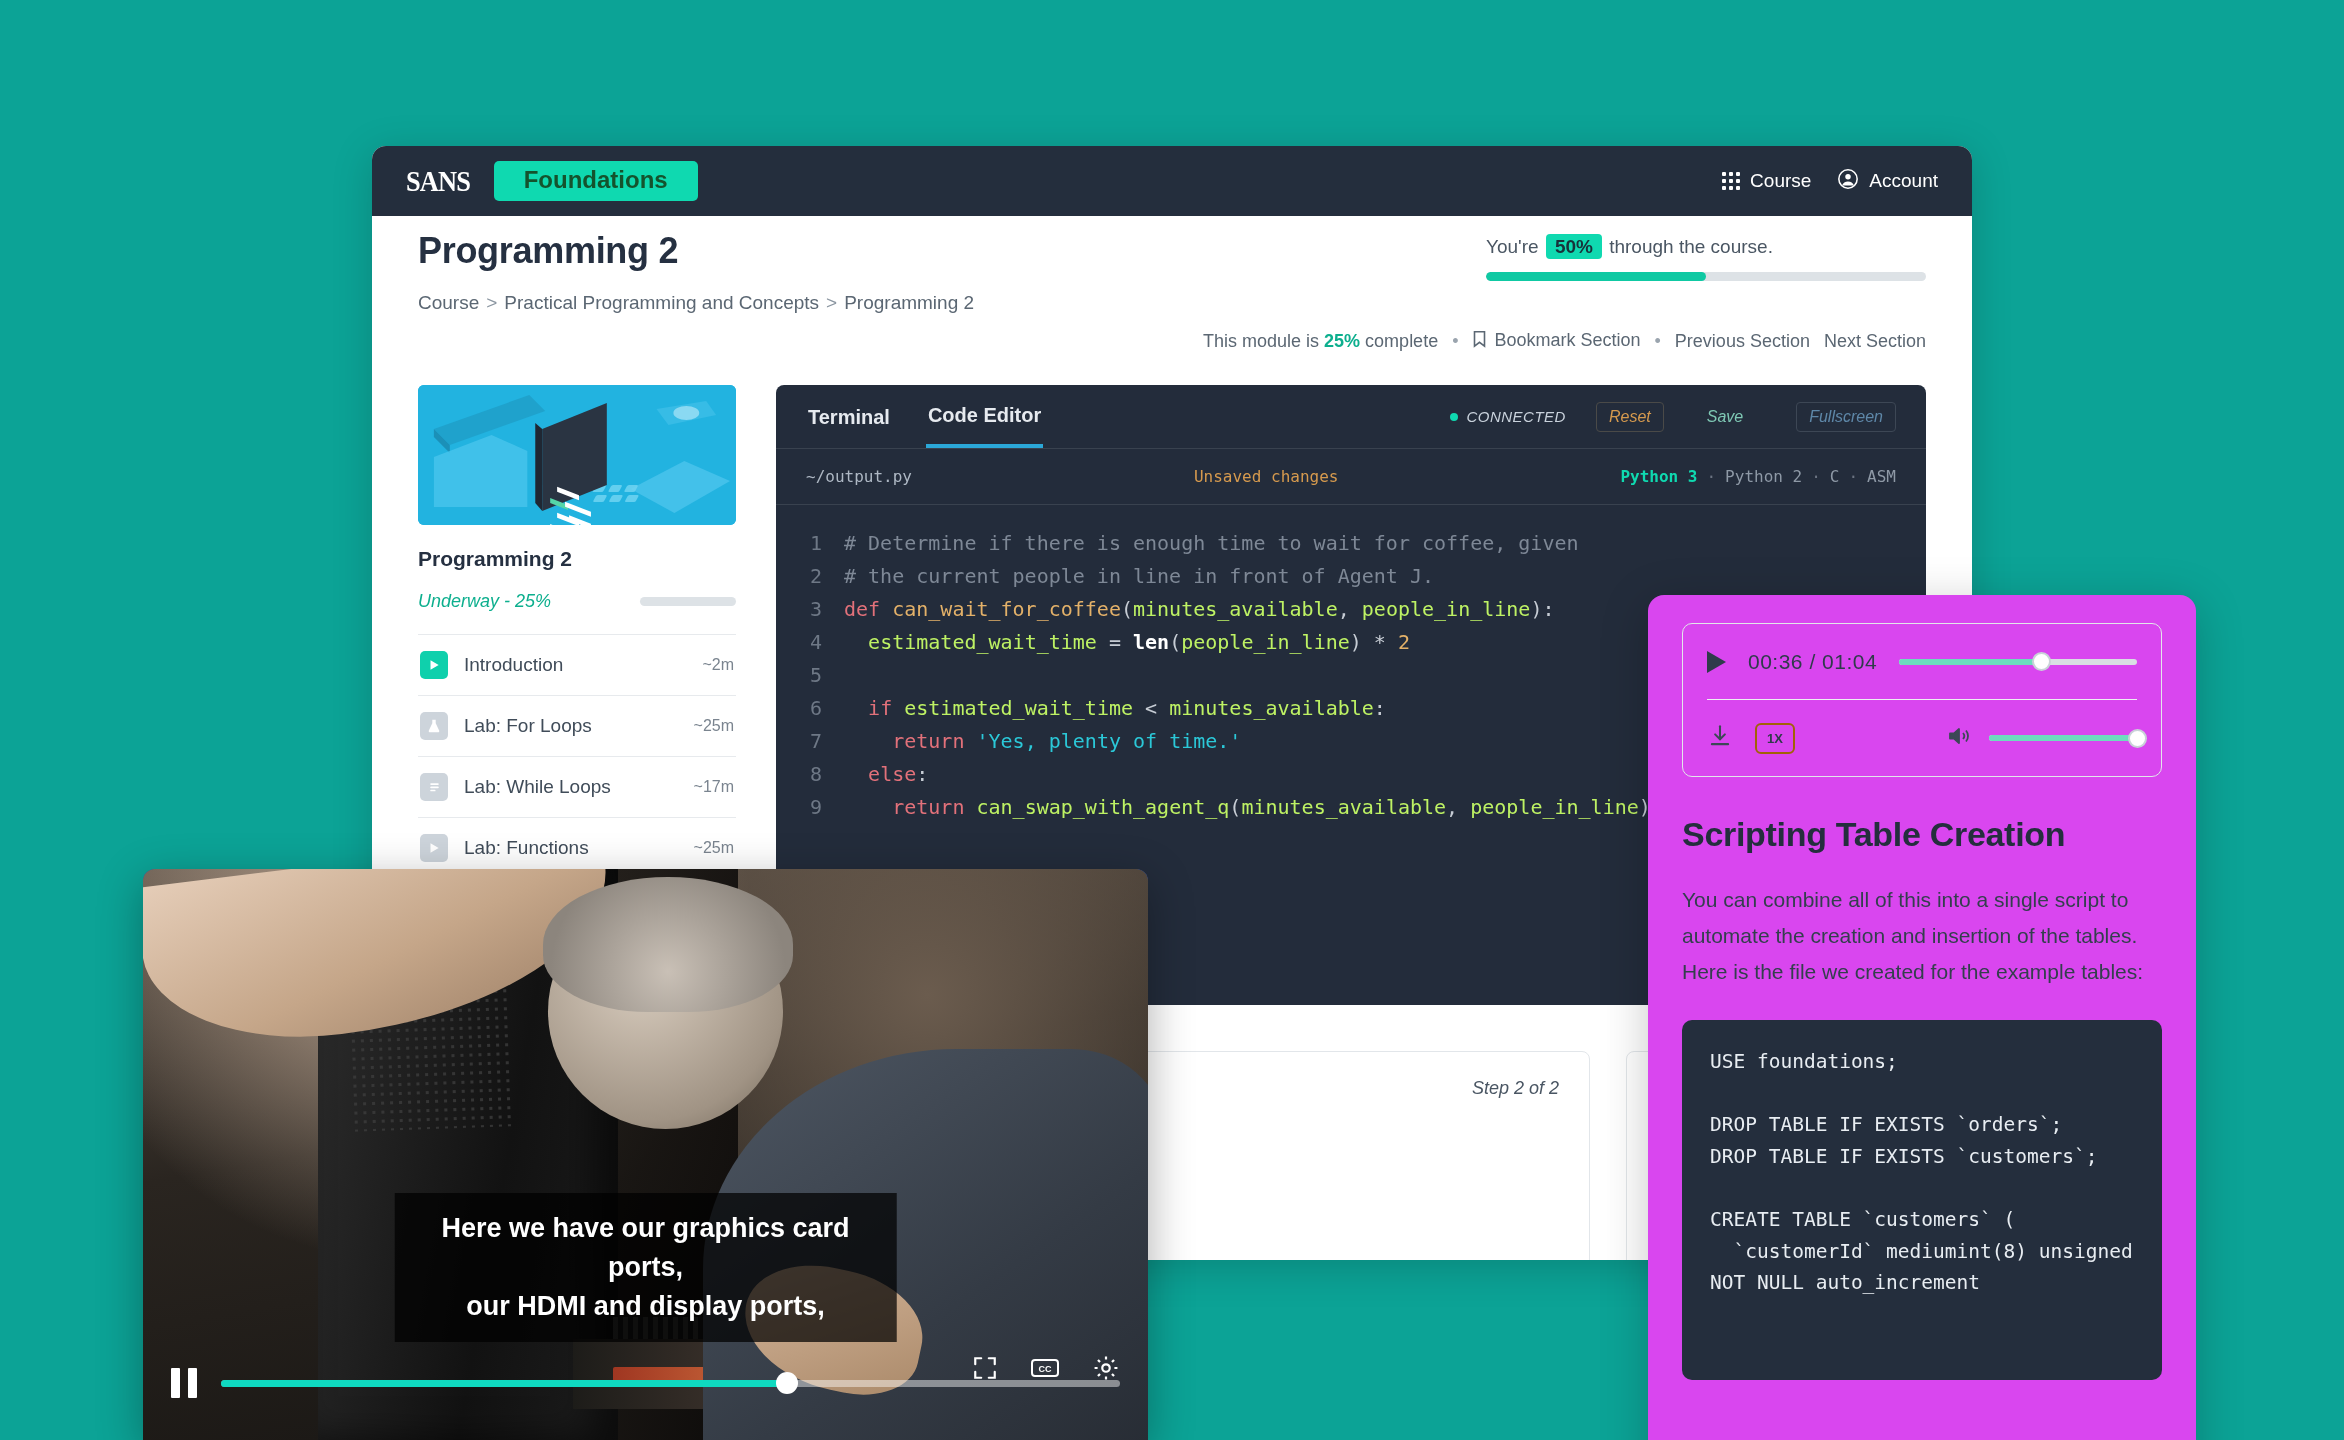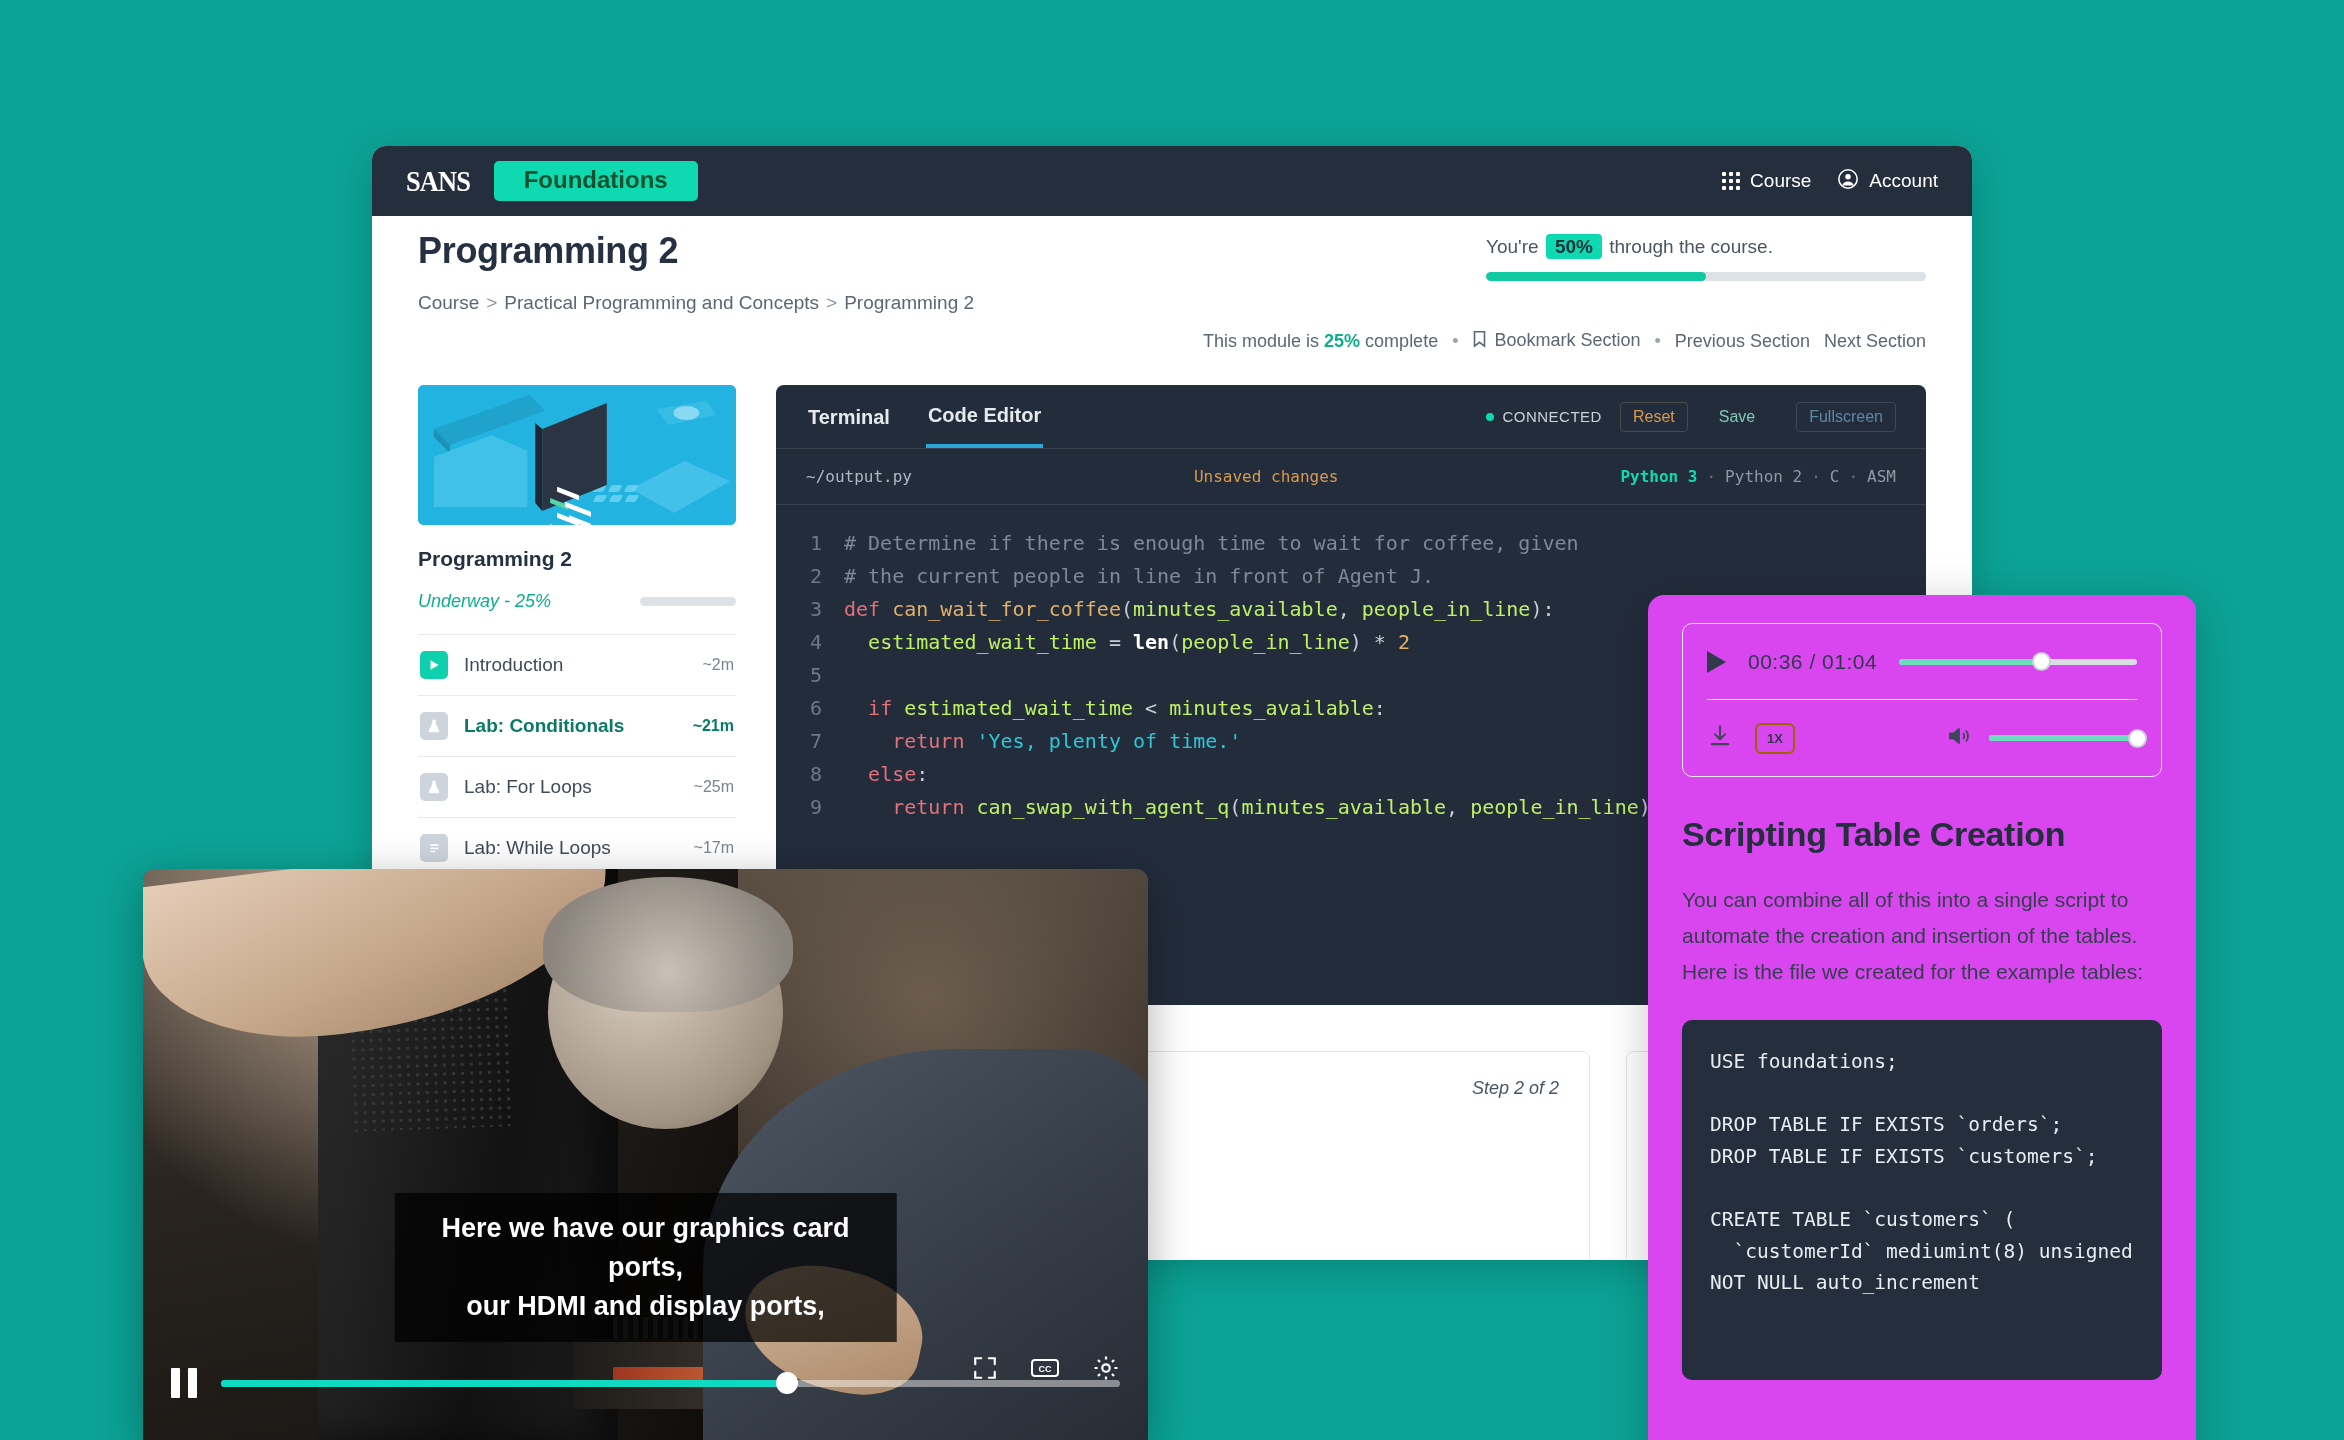--- a/index.html
+++ b/index.html
@@ -118,21 +118,21 @@
   
   .editor {
     flex: 1; background: #232C3B; border-radius: 8px; overflow: hidden;
     display: flex; flex-direction: column; min-height: 620px;
   }
   .ed-tabs { display: flex; align-items: center; padding: 0 30px; height: 64px;
              border-bottom: 1px solid #39424F; }
   .ed-tab { color: #E6EAEF; font-size: 20px; font-weight: 700;
             margin-right: 34px; padding: 18px 2px 17px; cursor: pointer; }
   .ed-tab.sel { border-bottom: 4px solid #2BA8D8; }
-  .ed-actions { margin-left: auto; display: flex; align-items: center; gap: 18px; }
+  .ed-actions { margin-left: auto; display: flex; align-items: center; gap: 30px; font-style: italic; }
   .conn { color: #C9D2DC; font-size: 15px; letter-spacing: .5px; display: flex; align-items: center; gap: 8px;}
   .conn i { width: 8px; height: 8px; border-radius: 50%; background: #0FD9B0; display:block;}
   .ed-btn { font-size: 16px; padding: 5px 12px; border-radius: 4px; cursor: pointer;
             border: 1px solid transparent; }
   .ed-btn.reset { color: #D69A4E; border-color: #4a4a48; }
   .ed-btn.save { color: #7FC9B5; }
   .ed-btn.full { color: #5E87A8; border-color: #3d4755; margin-left: 10px; }
   .ed-sub { display: flex; align-items: center; padding: 0 30px; height: 56px;
             border-bottom: 1px solid #39424F; font-family: "DejaVu Sans Mono", monospace;
             font-size: 16px; color: #AEB8C4; }
@@ -395,29 +395,20 @@
         </div>
         <div class="lesson-list" id="lessonList">
             <div class="lesson">
               <span class="lico teal">
                 <svg width="14" height="14" viewBox="0 0 12 12">
                   <polygon points="3,2 10,6 3,10" fill="#fff"></polygon>
                 </svg>
               </span>
               <span>Introduction</span>
               <span class="dur">~2m</span>
-            </div>
-            <div class="lesson active">
-              <span class="lico" style="opacity: 0.95;">
-                <svg width="16" height="16" viewBox="0 0 14 14">
-                  <path d="M5.5 1.5h3v3.2l3 6.3a1 1 0 0 1-.9 1.5H3.4a1 1 0 0 1-.9-1.5l3-6.3z" fill="#fff"></path>
-                </svg>
-              </span>
-              <span>Lab: Conditionals</span>
-              <span class="dur">~21m</span>
             </div>
             <div class="lesson">
               <span class="lico" style="opacity: 0.95;">
                 <svg width="16" height="16" viewBox="0 0 14 14">
                   <path d="M5.5 1.5h3v3.2l3 6.3a1 1 0 0 1-.9 1.5H3.4a1 1 0 0 1-.9-1.5l3-6.3z" fill="#fff"></path>
                 </svg>
               </span>
               <span>Lab: For Loops</span>
               <span class="dur">~25m</span>
             </div>

